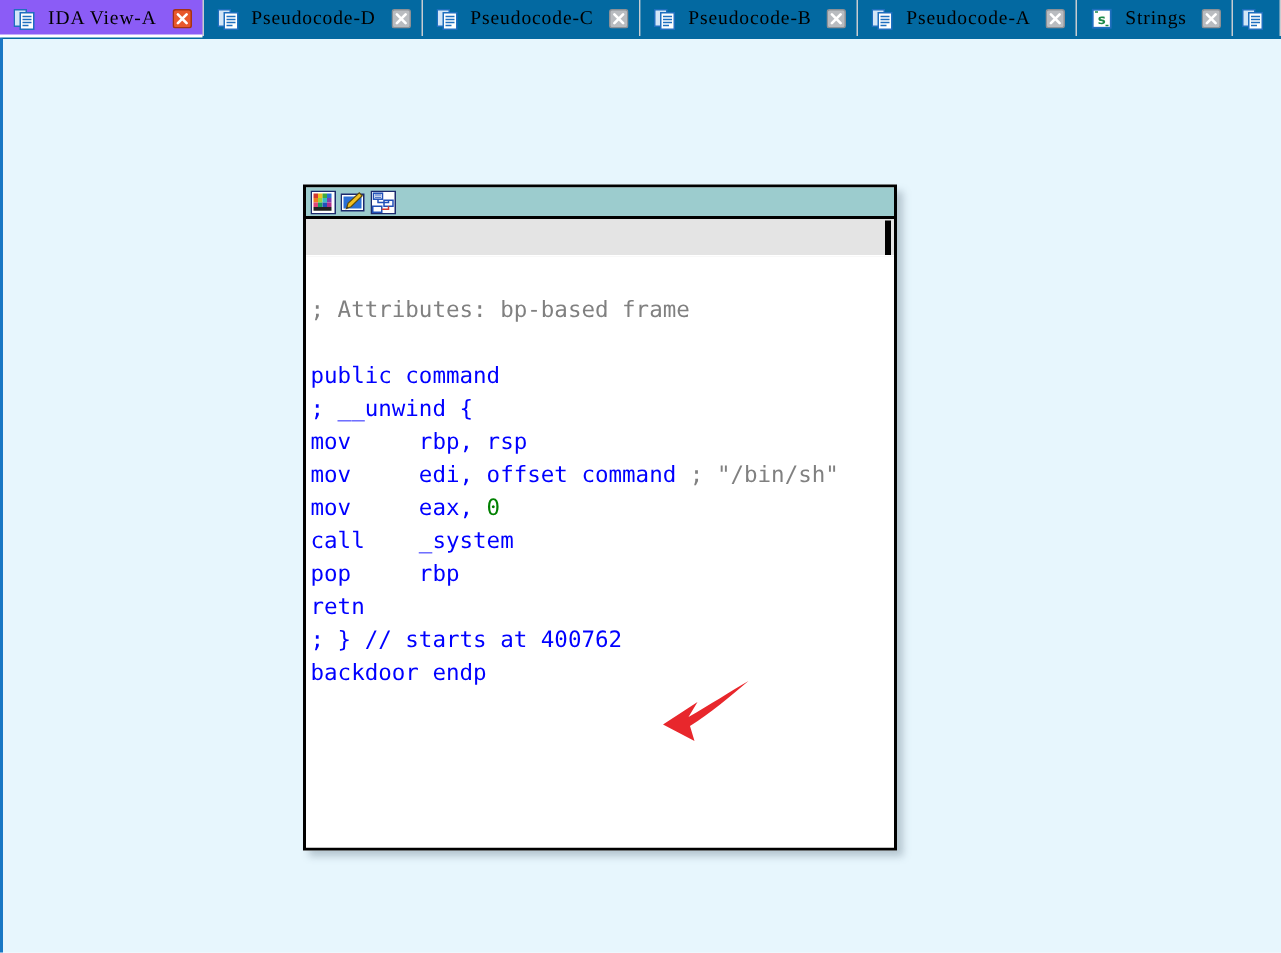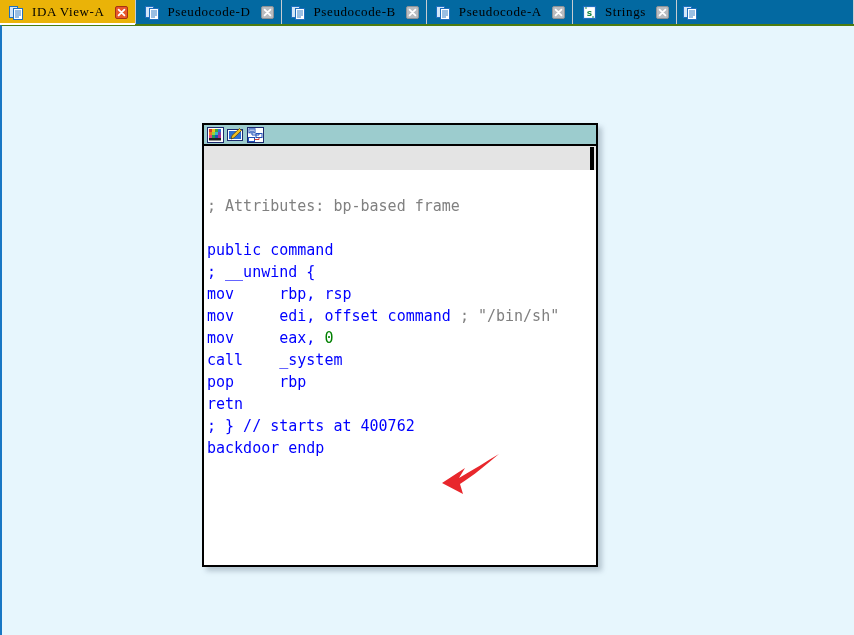--- a/index.html
+++ b/index.html
@@ -30,21 +30,21 @@
     display: flex;
     align-items: center;
     box-sizing: border-box;
     padding: 0 7px 0 9px;
     background: #0369a1;
     border-right: 1px solid #c8ccd0;
     position: relative;
     flex: 0 0 auto;
   }
   .tab.active {
-    background: #eab308;
+    background: #8b5cf6;
     border-right: 1px solid #c8ccd0;
   }
   .tab.active::after {
     content: "";
     position: absolute;
     left: 0; right: 0; bottom: -1px;
     height: 2px;
     background: #ffffff;
     z-index: 3;
   }
@@ -74,21 +74,21 @@
     min-width: 0;
   }
 
   
   #content-pane {
     position: absolute;
     left: 0; top: 24px;
     width: 854px; height: 611px;
     background: #e7f6fd;
     border-left: 2px solid #1877c4;
-    border-top: 2px solid #4d7c0f;
+    border-top: 2px solid #0369a1;
     box-sizing: border-box;
   }
 
   
   #disasm-window {
     position: absolute;
     left: 200px; top: 97px;
     width: 396px; height: 444px;
     border: 2px solid #000000;
     box-sizing: border-box;
@@ -180,20 +180,39 @@
         <svg class="tab-icon" viewBox="0 0 15 15">
           <rect x="0.5" y="1.5" width="8" height="11" fill="#d3e6f7" stroke="#1f6fbf" stroke-width="1"></rect>
           <rect x="4.5" y="3.5" width="9" height="11" fill="#ffffff" stroke="#1f6fbf" stroke-width="1"></rect>
           <line x1="6" y1="6" x2="12" y2="6" stroke="#1f6fbf" stroke-width="0.9"></line>
           <line x1="6" y1="8" x2="12" y2="8" stroke="#1f6fbf" stroke-width="0.9"></line>
           <line x1="6" y1="10" x2="12" y2="10" stroke="#1f6fbf" stroke-width="0.9"></line>
           <line x1="6" y1="12" x2="10" y2="12" stroke="#1f6fbf" stroke-width="0.9"></line>
         </svg>
       </span>
       <span class="tab-label">Pseudocode-D</span>
+      <span>
+        <svg class="tab-close" viewBox="0 0 13 13">
+          <rect x="0.5" y="0.5" width="12" height="12" rx="1.5" fill="#b9bcc0" stroke="#8d9196" stroke-width="1"></rect>
+          <path d="M3.6 3.6 L9.4 9.4 M9.4 3.6 L3.6 9.4" stroke="#ffffff" stroke-width="1.8" stroke-linecap="round"></path>
+        </svg>
+      </span>
+    </div>
+    <div class="tab">
+      <span>
+        <svg class="tab-icon" viewBox="0 0 15 15">
+          <rect x="0.5" y="1.5" width="8" height="11" fill="#d3e6f7" stroke="#1f6fbf" stroke-width="1"></rect>
+          <rect x="4.5" y="3.5" width="9" height="11" fill="#ffffff" stroke="#1f6fbf" stroke-width="1"></rect>
+          <line x1="6" y1="6" x2="12" y2="6" stroke="#1f6fbf" stroke-width="0.9"></line>
+          <line x1="6" y1="8" x2="12" y2="8" stroke="#1f6fbf" stroke-width="0.9"></line>
+          <line x1="6" y1="10" x2="12" y2="10" stroke="#1f6fbf" stroke-width="0.9"></line>
+          <line x1="6" y1="12" x2="10" y2="12" stroke="#1f6fbf" stroke-width="0.9"></line>
+        </svg>
+      </span>
+      <span class="tab-label">Pseudocode-C</span>
       <span>
         <svg class="tab-close" viewBox="0 0 13 13">
           <rect x="0.5" y="0.5" width="12" height="12" rx="1.5" fill="#b9bcc0" stroke="#8d9196" stroke-width="1"></rect>
           <path d="M3.6 3.6 L9.4 9.4 M9.4 3.6 L3.6 9.4" stroke="#ffffff" stroke-width="1.8" stroke-linecap="round"></path>
         </svg>
       </span>
     </div>
     <div class="tab">
       <span>
         <svg class="tab-icon" viewBox="0 0 15 15">

